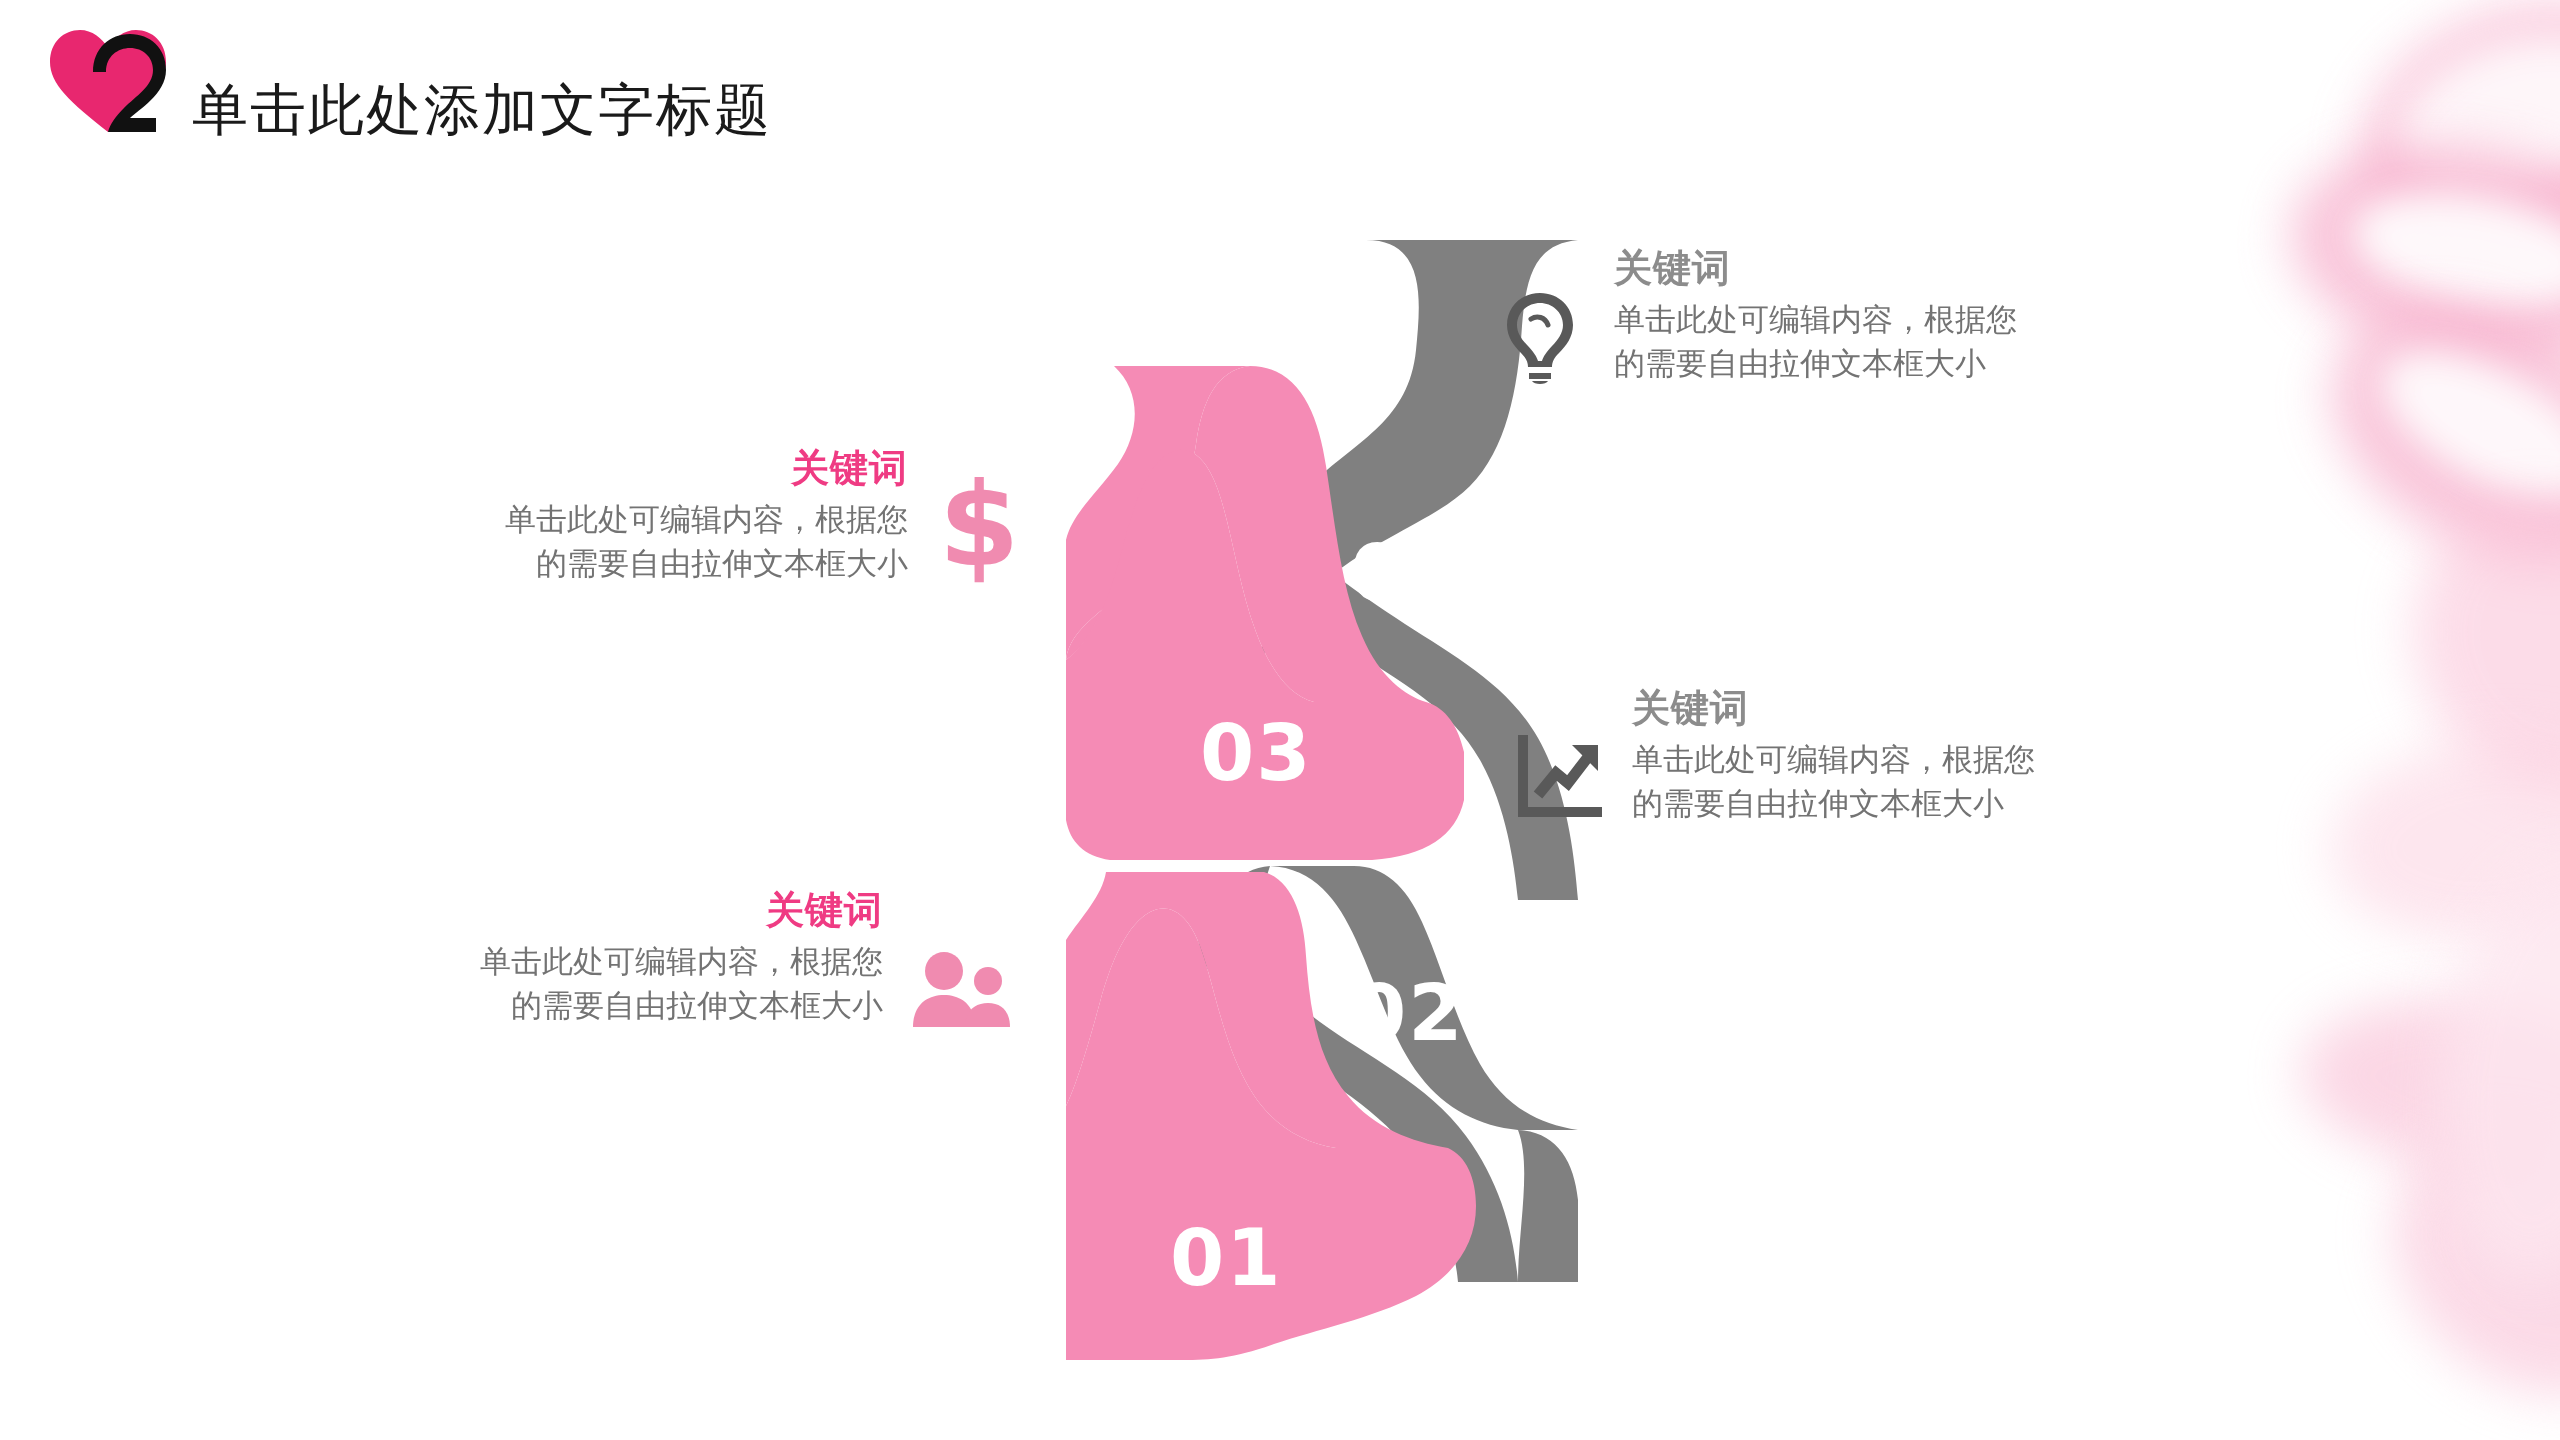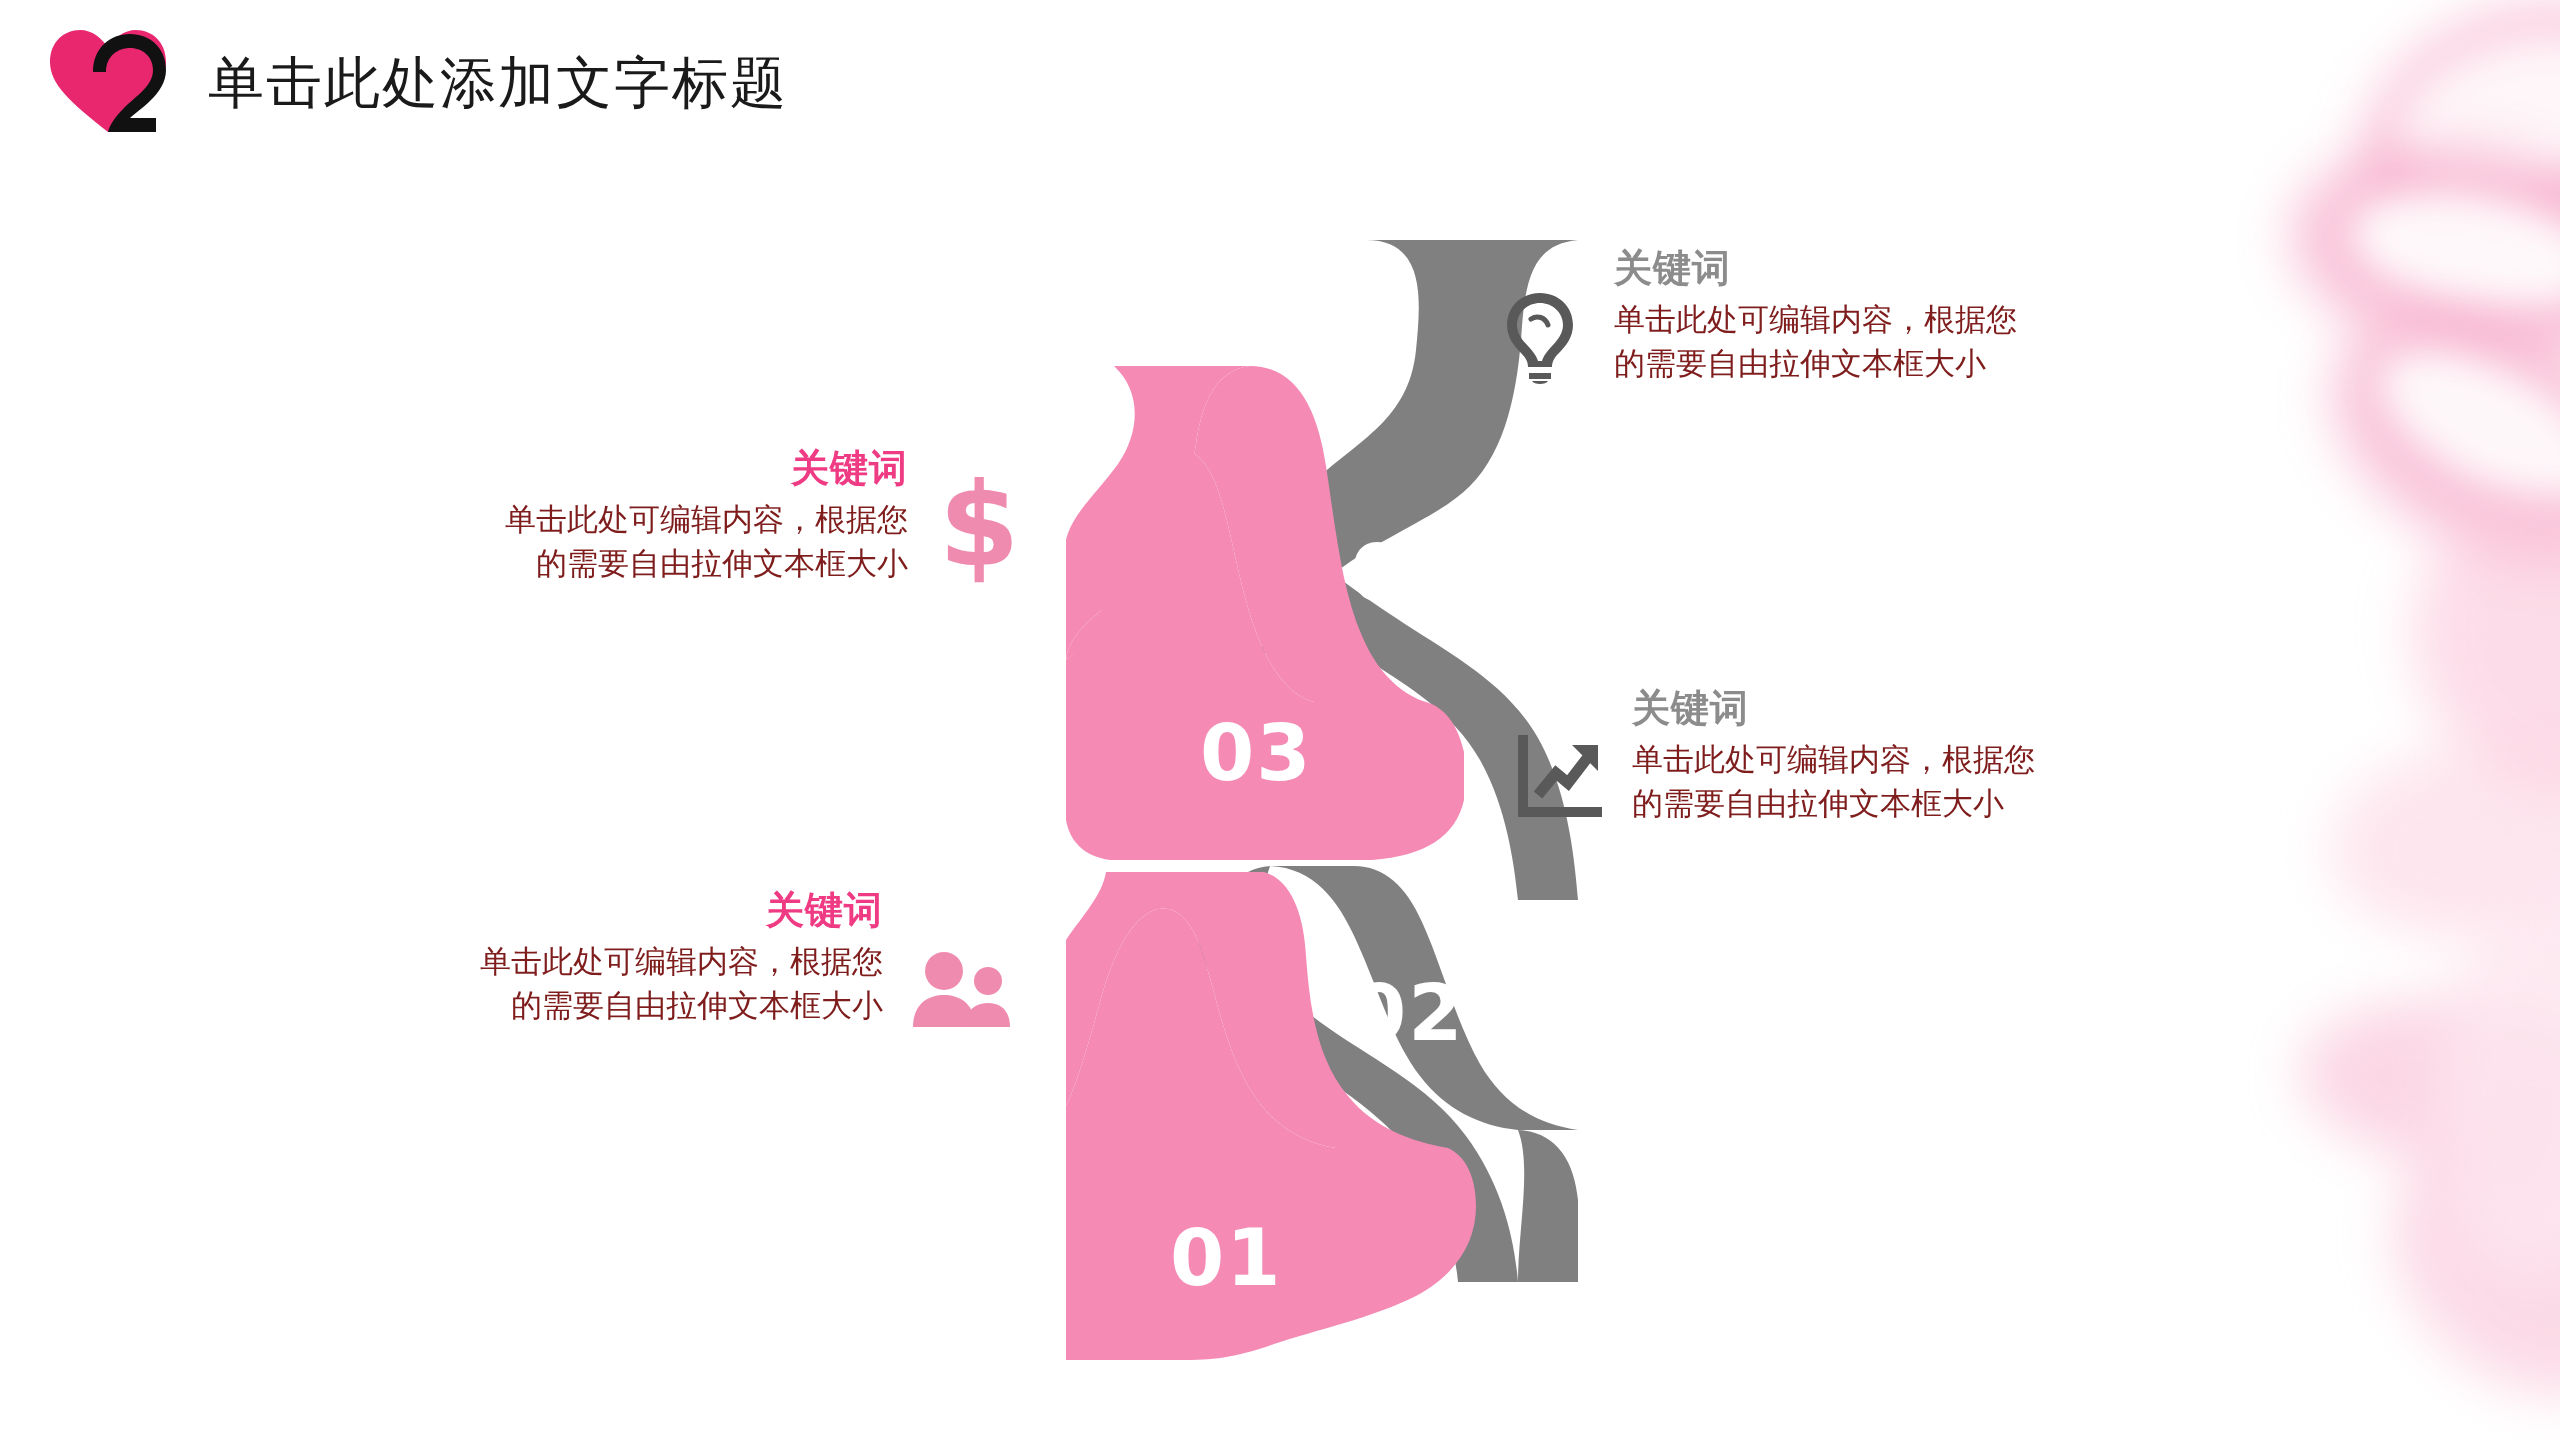--- a/index.html
+++ b/index.html
@@ -27,22 +27,22 @@
     border-radius: 50%;
     filter: blur(26px);
   }
 
   
   #header {
     position: absolute;
     left: 48px;
     top: 28px;
     display: flex;
-    align-items: center;
-    gap: 38px;
+    align-items: flex-end;
+    gap: 22px;
     z-index: 5;
   }
   #logo-wrap {
     position: relative;
     width: 122px;
     height: 110px;
     flex: none;
   }
   #title-text {
     font-size: 56px;
@@ -101,21 +101,21 @@
     line-height: 1.18;
     margin: 0 0 6px 0;
     font-family: "DejaVu Sans", "Liberation Sans", sans-serif;
     letter-spacing: 1px;
   }
   .kw-heading.gray { color: #8c8c8c; }
   .kw-heading.pink { color: #ef3b83; }
 
   .kw-body {
     font-size: 31px;
-    color: #7f1d1d;
+    color: #737373;
     line-height: 1.42;
     font-family: "DejaVu Sans", "Liberation Sans", sans-serif;
     max-width: 470px;
   }
   .kw-body-line { display: block; white-space: nowrap; }
 </style>
 </head>
 <body>
 
 <div id="bg-decor">

